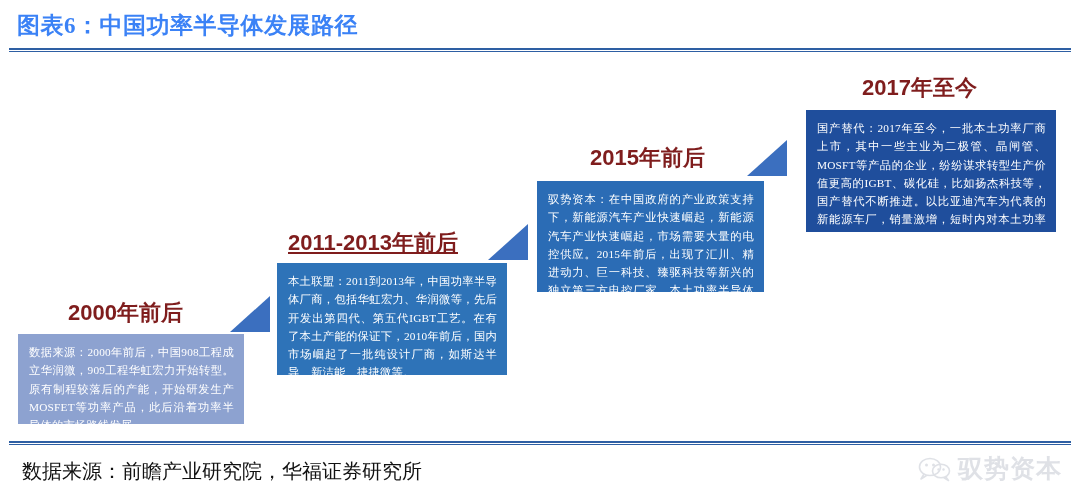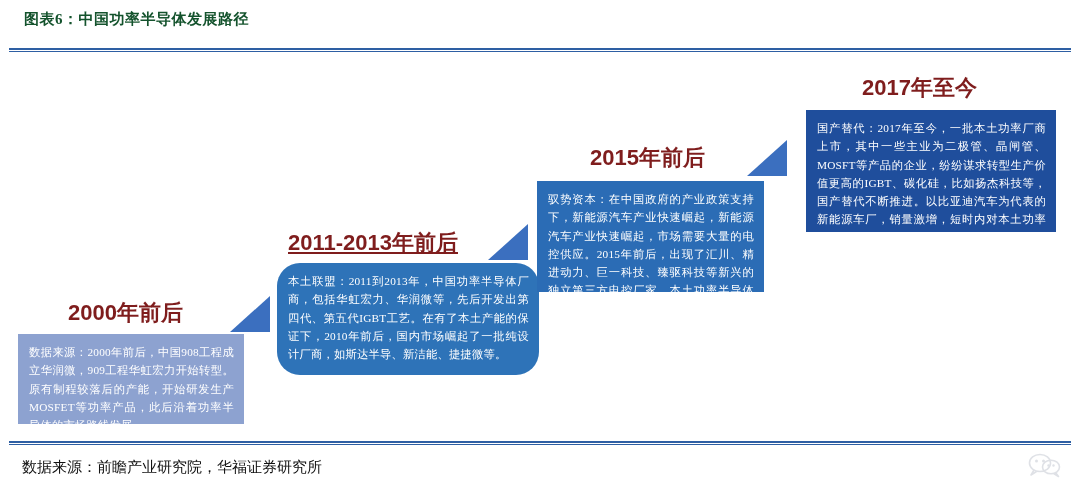--- a/index.html
+++ b/index.html
@@ -12,27 +12,27 @@
     height: 503px;
     position: relative;
     overflow: hidden;
     font-family: "Liberation Serif", "DejaVu Serif", serif;
     color: #111111;
   }
 
   
   #chart-title {
     position: absolute;
-    left: 24px;
+    left: 17px;
     top: 10px;
-    font-size: 15px;
+    font-size: 23px;
     font-weight: bold;
     letter-spacing: 0.5px;
     white-space: nowrap;
-    color: #14532d;
+    color: #3b82f6;
   }
 
   
   .rule {
     position: absolute;
     left: 9px;
     width: 1062px;
   }
   .rule .thick {
     height: 2px;
@@ -82,40 +82,40 @@
 
   
   #stage-1-year  { left: 68px;  top: 298px; }
   #stage-1-arrow { left: 228px; top: 294px; }
   #stage-1-box   { left: 18px;  top: 334px; width: 226px; height: 90px;
                    background: #8DA2D0; }
 
   
   #stage-2-year  { left: 288px; top: 228px; text-decoration: underline; }
   #stage-2-arrow { left: 486px; top: 222px; }
-  #stage-2-box   { left: 277px; top: 263px; width: 262px; height: 112px;
-                   background: #2E73B8; border-radius: 23px; }
+  #stage-2-box   { left: 277px; top: 263px; width: 230px; height: 112px;
+                   background: #2E73B8; }
 
   
   #stage-3-year  { left: 590px; top: 143px; text-align: center; }
   #stage-3-arrow { left: 745px; top: 138px; }
   #stage-3-box   { left: 537px; top: 181px; width: 227px; height: 111px;
                    background: #2B6CB5; }
 
   
   #stage-4-year  { left: 862px; top: 73px; }
   #stage-4-box   { left: 806px; top: 110px; width: 250px; height: 122px;
                    background: #1F4E9C; }
 
   
   #source-note {
     position: absolute;
     left: 22px;
     top: 458px;
-    font-size: 15px;
+    font-size: 20px;
     color: #111111;
     white-space: nowrap;
   }
 
   
   #watermark {
     position: absolute;
     right: 18px;
     top: 452px;
     display: flex;
@@ -184,13 +184,14 @@
       <ellipse cx="12" cy="11" rx="10.5" ry="8.5" fill="none" stroke="#b9bec9" stroke-width="1.6"></ellipse>
       <path d="M6 18 L3 23 L8.5 19.5" fill="none" stroke="#b9bec9" stroke-width="1.6" stroke-linejoin="round"></path>
       <circle cx="8.5" cy="9" r="1.5" fill="#b9bec9"></circle>
       <circle cx="15.5" cy="9" r="1.5" fill="#b9bec9"></circle>
       <ellipse cx="23" cy="15" rx="8.5" ry="6.8" fill="none" stroke="#b9bec9" stroke-width="1.6"></ellipse>
       <path d="M27.5 20.5 L30.5 24.5 L26 21.8" fill="none" stroke="#b9bec9" stroke-width="1.6" stroke-linejoin="round"></path>
       <circle cx="20.5" cy="13.5" r="1.2" fill="#b9bec9"></circle>
       <circle cx="25.5" cy="13.5" r="1.2" fill="#b9bec9"></circle>
     </svg>
   </span>
+  <span class="wm-text">驭势资本</span>
 </div>
 
 </body></html>

